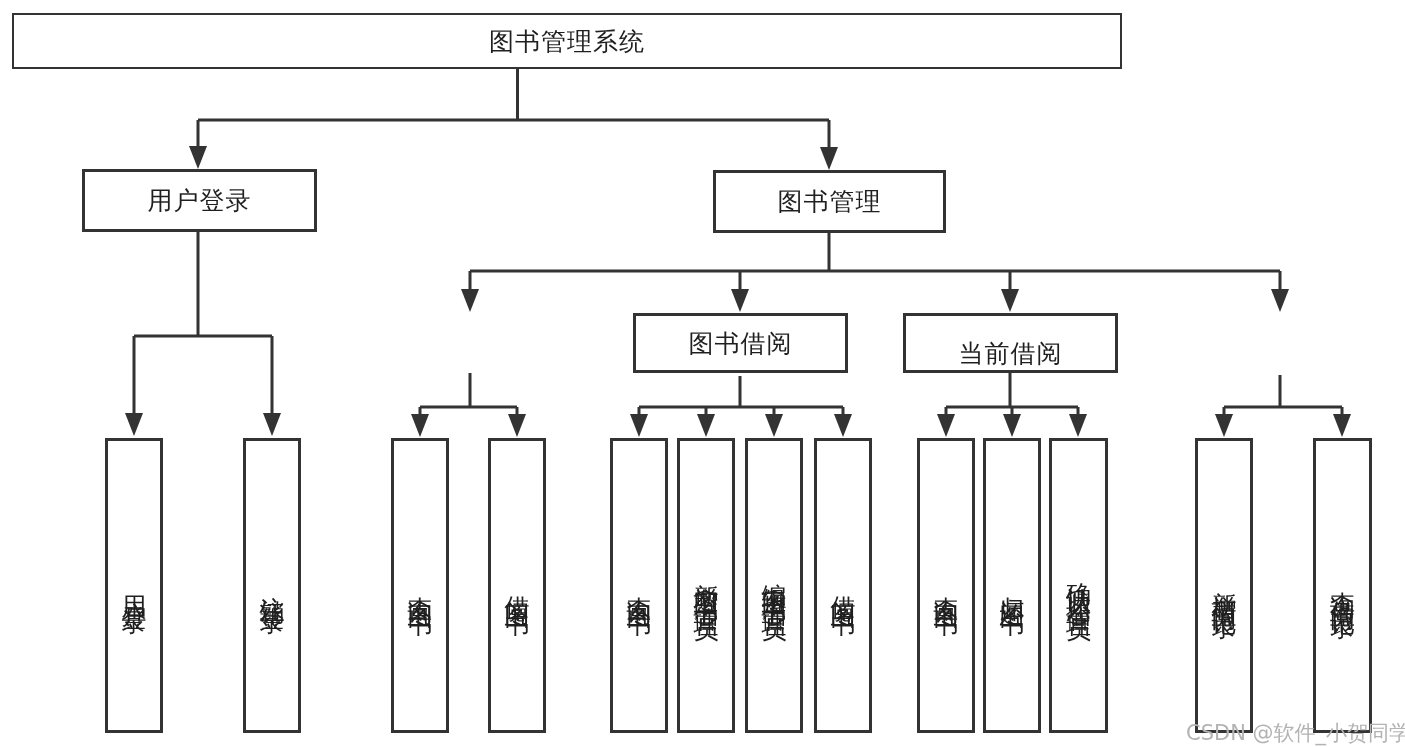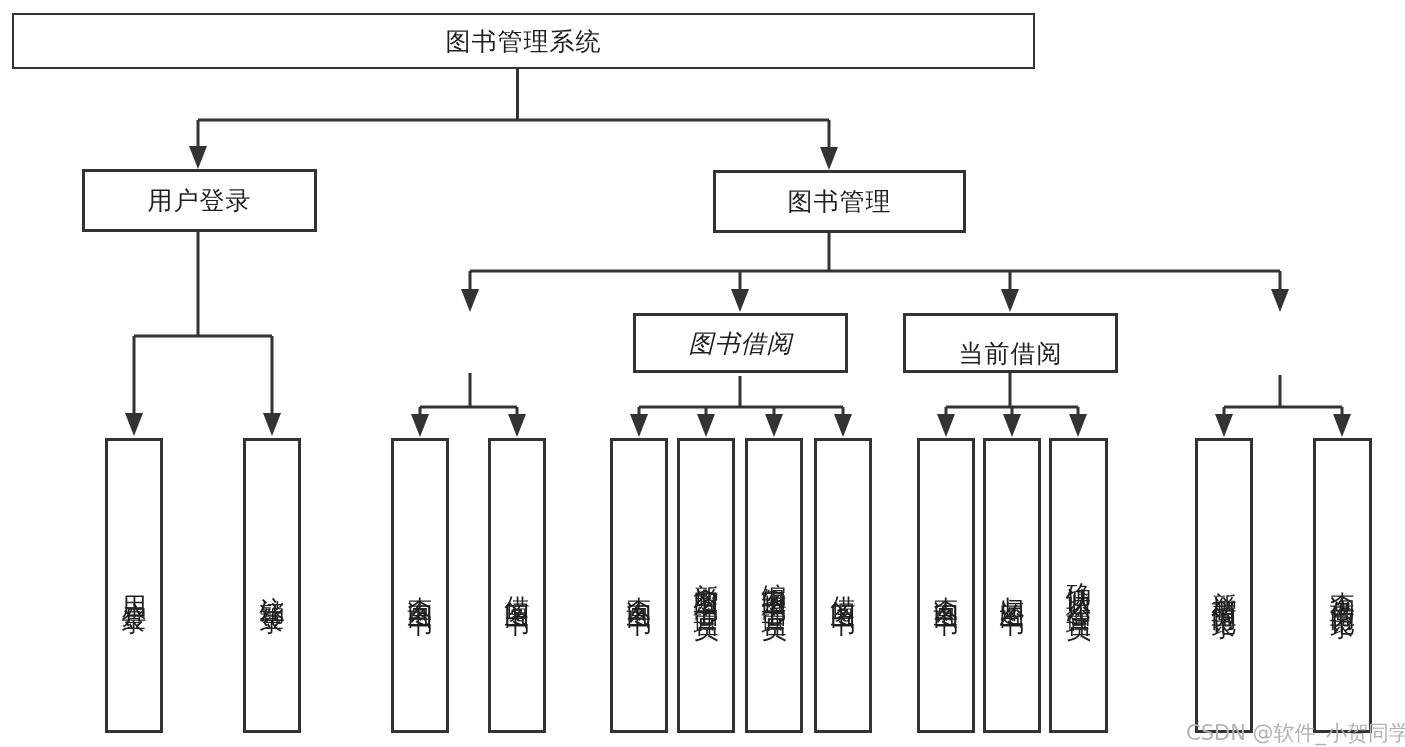--- a/index.html
+++ b/index.html
@@ -99,32 +99,32 @@
       <polygon points="765,414 783,414 774,437"></polygon>
       <polygon points="834,414 852,414 843,437"></polygon>
       <polygon points="937,414 955,414 946,437"></polygon>
       <polygon points="1003,414 1021,414 1012,437"></polygon>
       <polygon points="1069,414 1087,414 1078,437"></polygon>
       <polygon points="1215,414 1233,414 1224,437"></polygon>
       <polygon points="1333,414 1351,414 1342,437"></polygon>
     </g>
   </svg>
 
-  <div class="hnode" style="left:12px; top:13px; width:1023px; height:56px; border-width:2px;">
+  <div class="hnode" style="left:12px; top:13px; width:1110px; height:56px; border-width:2px;">
     <span>图书管理系统</span>
   </div>
 
   <div class="hnode" style="left:82px; top:169px; width:235px; height:63px;">
     <span>用户登录</span>
   </div>
-  <div class="hnode" style="left:713px; top:170px; width:253px; height:63px;">
+  <div class="hnode" style="left:713px; top:170px; width:233px; height:63px;">
     <span>图书管理</span>
   </div>
 
-  <div class="hnode" style="left:633px; top:313px; width:215px; height:60px;font-style:italic;">
+  <div class="hnode" style="left:633px; top:313px; width:215px; height:60px;">
     <span>图书借阅</span>
   </div>
   <div class="hnode" style="left:903px; top:313px; width:215px; height:60px;align-items:flex-end;">
     <span>当前借阅</span>
   </div>
 
   <div class="leaf" style="left:105px;">
     <span>用户登录</span>
   </div>
   <div class="leaf" style="left:243px;">

